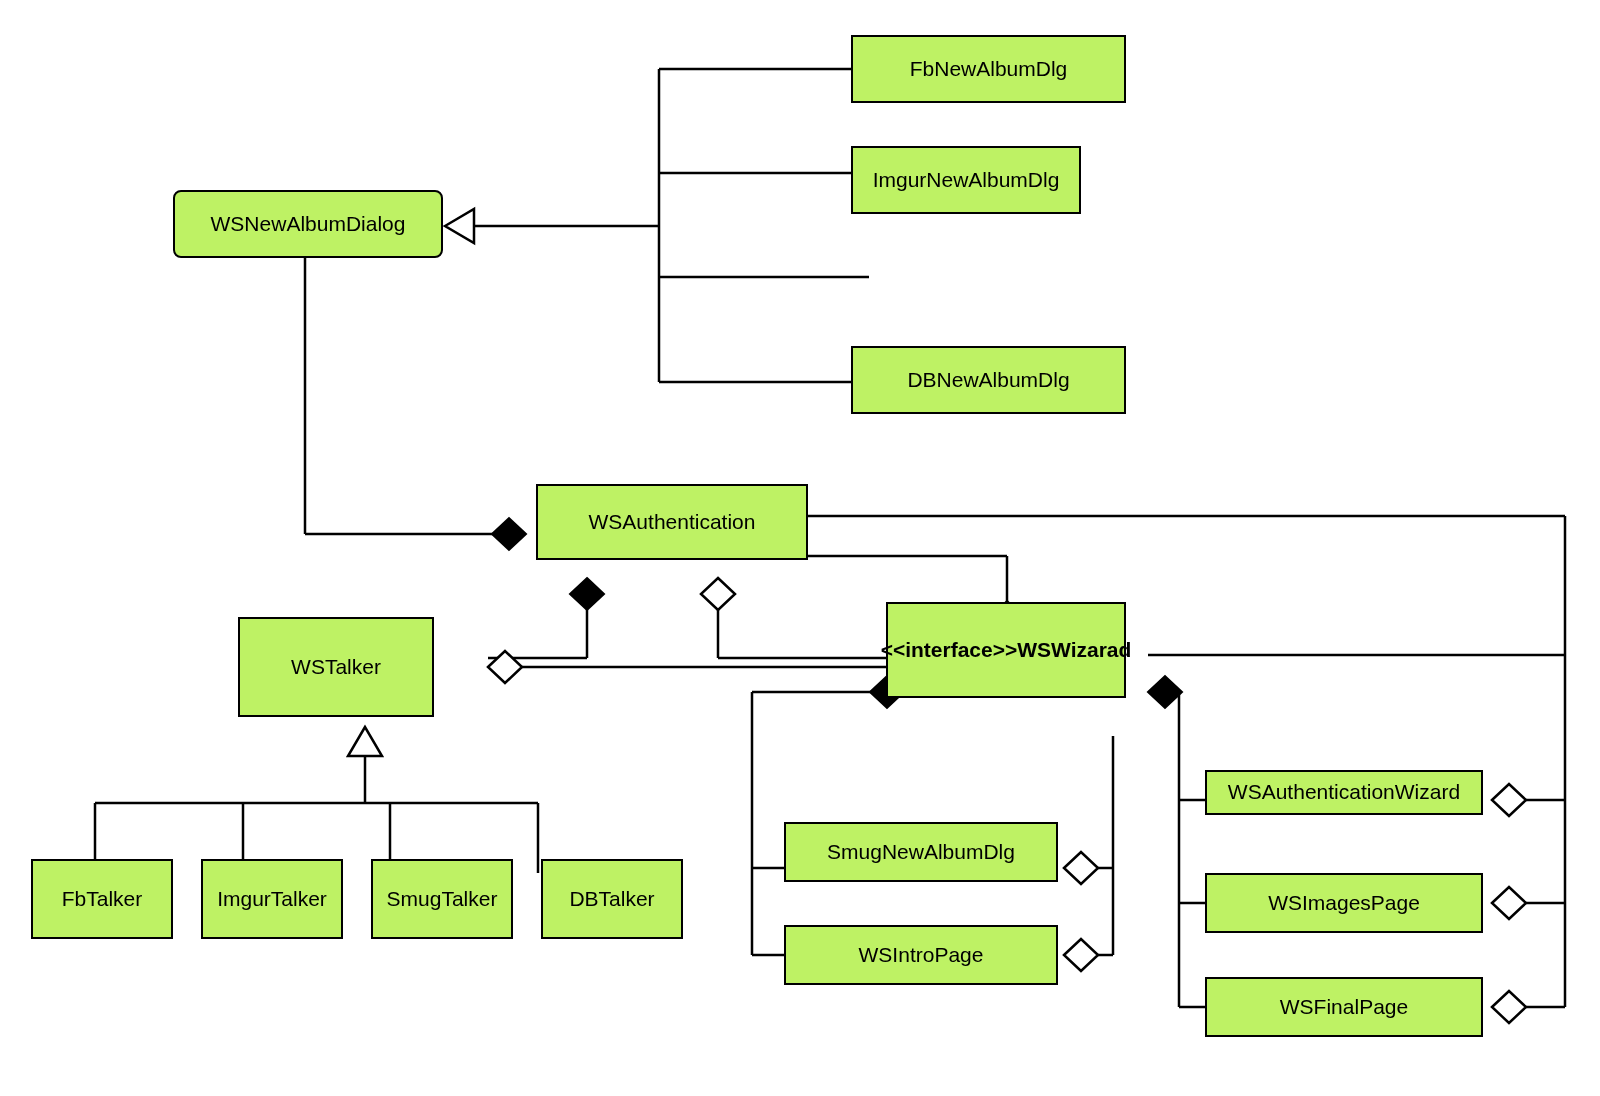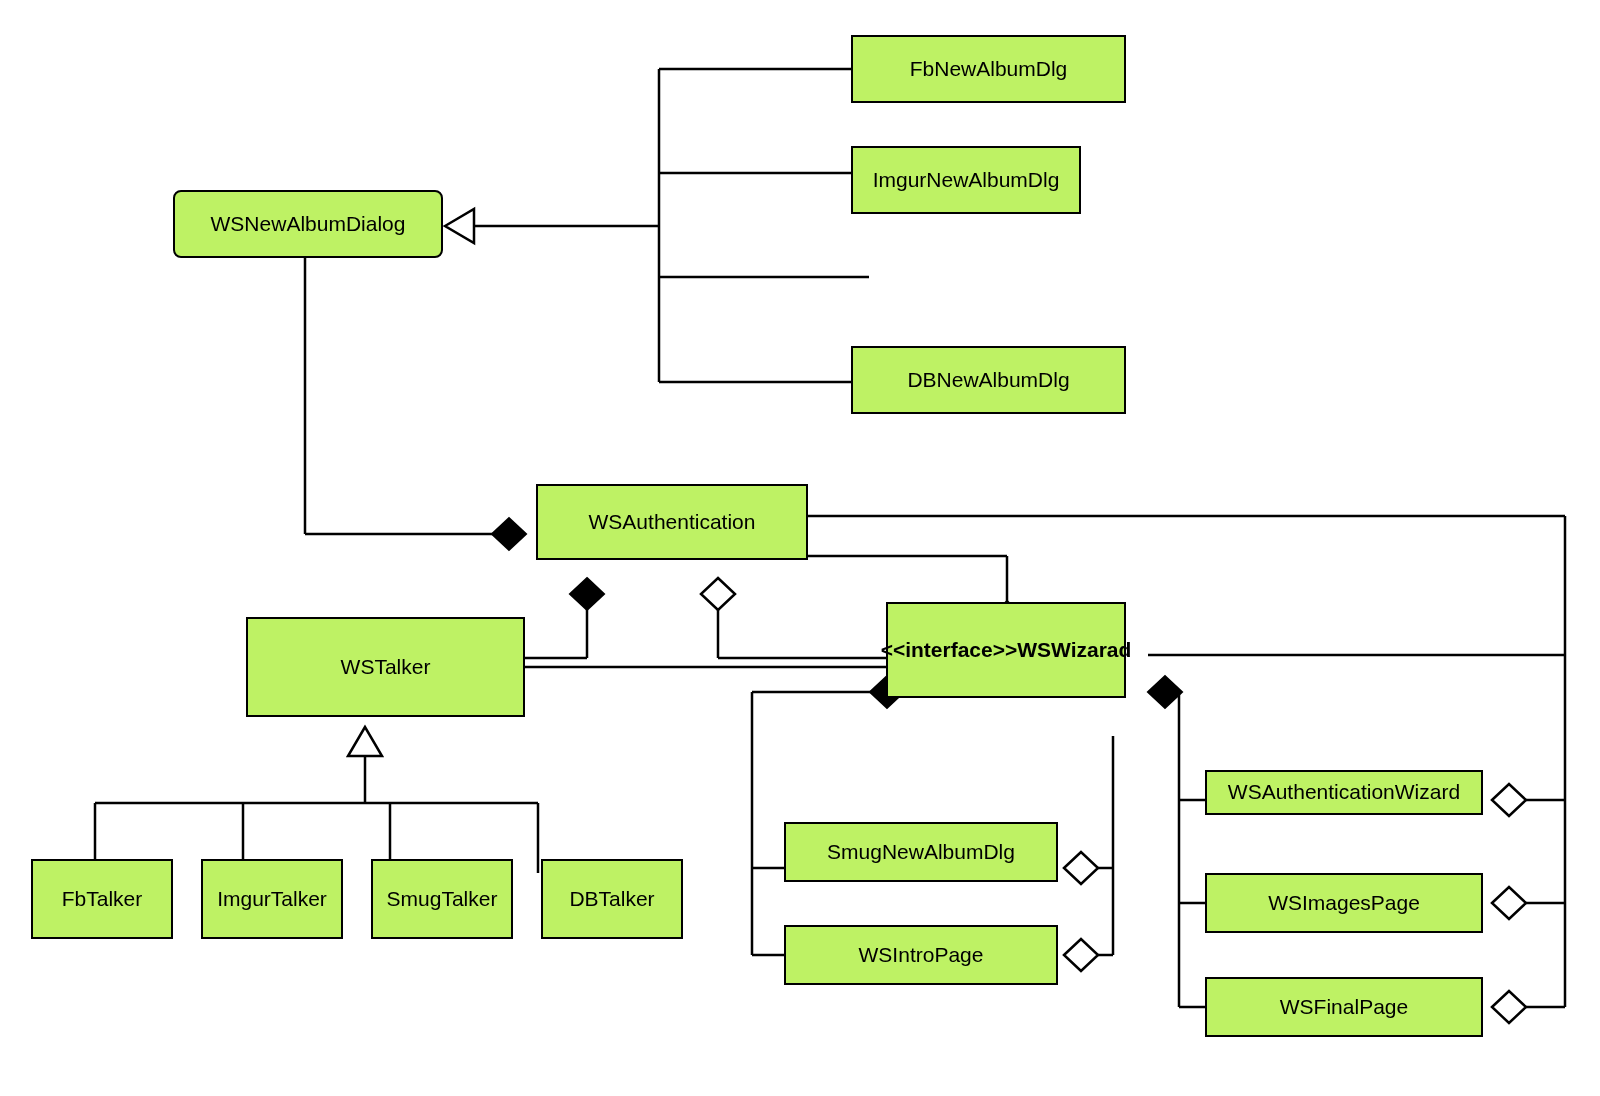--- a/index.html
+++ b/index.html
@@ -162,21 +162,21 @@
 
   <div class="node" style="left:536px; top:484px; width:272px; height:76px;">
     <span class="label">WSAuthentication</span>
   </div>
 
   <div class="node iface" style="left:886px; top:602px; width:240px; height:96px; ">
     <span class="stereo">&lt;&lt;interface&gt;&gt;</span>
     <span class="label">WSWizarad</span>
   </div>
 
-  <div class="node" style="left:238px; top:617px; width:279px; height:100px;margin-left:8px;">
+  <div class="node" style="left:238px; top:617px; width:196px; height:100px;">
     <span class="label">WSTalker</span>
   </div>
 
   <div class="node" style="left:31px; top:859px; width:142px; height:80px;">
     <span class="label">FbTalker</span>
   </div>
 
   <div class="node" style="left:371px; top:859px; width:142px; height:80px;">
     <span class="label">SmugTalker</span>
   </div>

